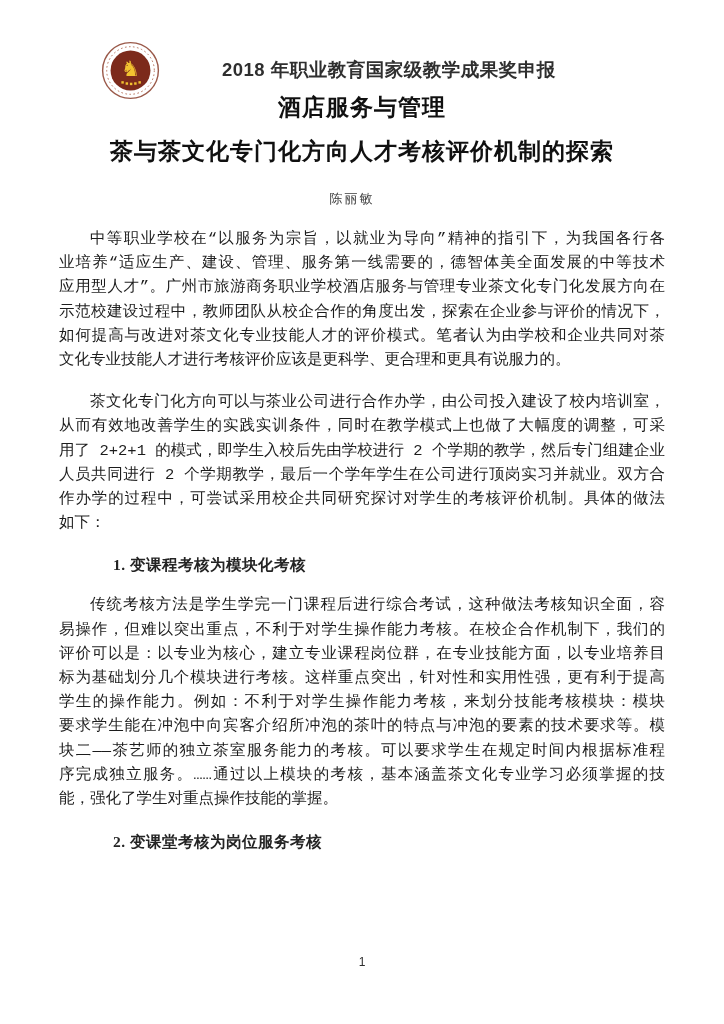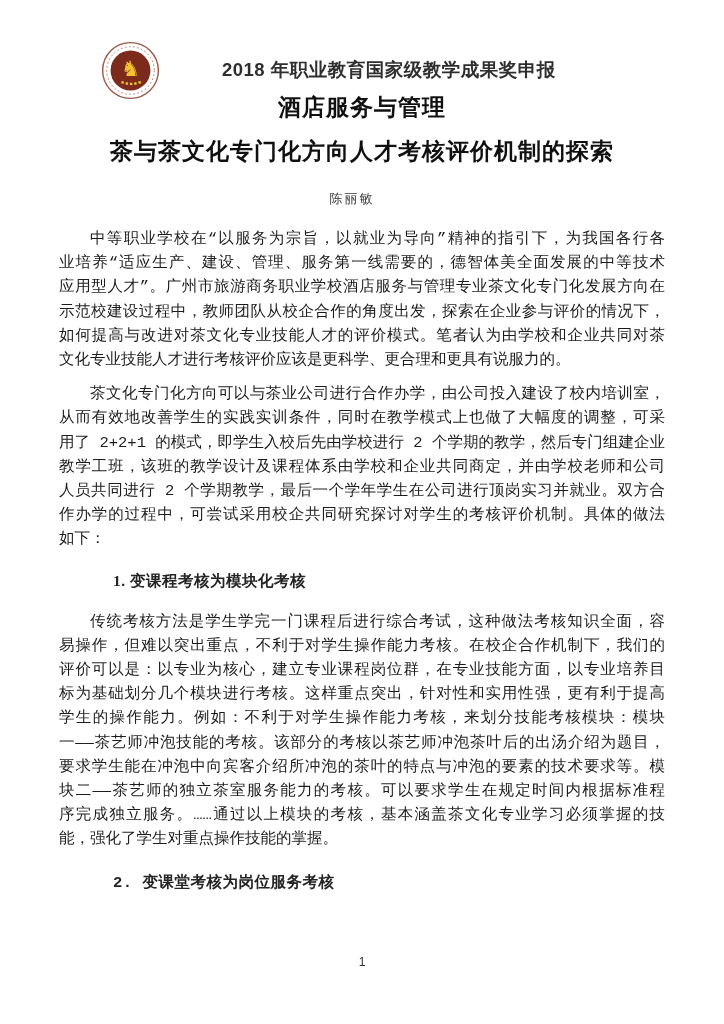--- a/index.html
+++ b/index.html
@@ -32,29 +32,29 @@
   .body-col { position:absolute; top:227px; left:59px; width:606px; }
   .t-line {
     font-size:15.5px; line-height:24.2px; height:24.2px;
     text-align:justify; text-align-last:justify; overflow:hidden;
     color:#1c1c1c;
     font-family:Liberation Mono, monospace;
   }
   .t-line.indent { text-indent:31px; }
   .t-line.last   { text-align-last:left; }
   .para { margin:0; }
-  .para.gap  { margin-top:10px; }
+  .para.gap  { margin-top:18px; }
   .heading {
     font-size:15.5px; line-height:24.2px; height:24.2px;
     padding-left:54px; font-weight:600; color:#242424;
     letter-spacing:0.5px; white-space:nowrap;
   }
   .heading.h1 { margin-top:18px; }
   .para.p3    { margin-top:16px; }
-  .heading.h2 { margin-top:19px;font-family:Liberation Mono, monospace; }
+  .heading.h2 { margin-top:19px; }
   
   .page-number {
     position:absolute; top:955px; left:0; width:724px; text-align:center;
     font-family:"Liberation Sans","DejaVu Sans",sans-serif;
     font-size:12px; color:#2e2e2e;
   }
 </style>
 </head>
 <body>
 
@@ -85,33 +85,31 @@
         <div class="t-line">业培养“适应生产、建设、管理、服务第一线需要的，德智体美全面发展的中等技术</div>
         <div class="t-line">应用型人才”。广州市旅游商务职业学校酒店服务与管理专业茶文化专门化发展方向在</div>
         <div class="t-line">示范校建设过程中，教师团队从校企合作的角度出发，探索在企业参与评价的情况下，</div>
         <div class="t-line">如何提高与改进对茶文化专业技能人才的评价模式。笔者认为由学校和企业共同对茶</div>
         <div class="t-line last">文化专业技能人才进行考核评价应该是更科学、更合理和更具有说服力的。</div>
       </div>
     <div class="para p2 gap">
         <div class="t-line indent">茶文化专门化方向可以与茶业公司进行合作办学，由公司投入建设了校内培训室，</div>
         <div class="t-line">从而有效地改善学生的实践实训条件，同时在教学模式上也做了大幅度的调整，可采</div>
         <div class="t-line">用了 2+2+1 的模式，即学生入校后先由学校进行 2 个学期的教学，然后专门组建企业</div>
-        <div class="t-line">教学工班，该班的教学设计及课程体系由学校和企业共同商定，并由学校老师和公司</div>
         <div class="t-line">人员共同进行 2 个学期教学，最后一个学年学生在公司进行顶岗实习并就业。双方合</div>
         <div class="t-line">作办学的过程中，可尝试采用校企共同研究探讨对学生的考核评价机制。具体的做法</div>
         <div class="t-line last">如下：</div>
       </div>
     <div class="heading h1">1. 变课程考核为模块化考核</div>
     <div class="para p3">
         <div class="t-line indent">传统考核方法是学生学完一门课程后进行综合考试，这种做法考核知识全面，容</div>
         <div class="t-line">易操作，但难以突出重点，不利于对学生操作能力考核。在校企合作机制下，我们的</div>
         <div class="t-line">评价可以是：以专业为核心，建立专业课程岗位群，在专业技能方面，以专业培养目</div>
         <div class="t-line">标为基础划分几个模块进行考核。这样重点突出，针对性和实用性强，更有利于提高</div>
         <div class="t-line">学生的操作能力。例如：不利于对学生操作能力考核，来划分技能考核模块：模块</div>
-        <div class="t-line">一——茶艺师冲泡技能的考核。该部分的考核以茶艺师冲泡茶叶后的出汤介绍为题目，</div>
         <div class="t-line">要求学生能在冲泡中向宾客介绍所冲泡的茶叶的特点与冲泡的要素的技术要求等。模</div>
         <div class="t-line">块二——茶艺师的独立茶室服务能力的考核。可以要求学生在规定时间内根据标准程</div>
         <div class="t-line">序完成独立服务。……通过以上模块的考核，基本涵盖茶文化专业学习必须掌握的技</div>
         <div class="t-line last">能，强化了学生对重点操作技能的掌握。</div>
       </div>
     <div class="heading h2">2. 变课堂考核为岗位服务考核</div>
   </div>
 
   <div class="page-number">1</div>
 

